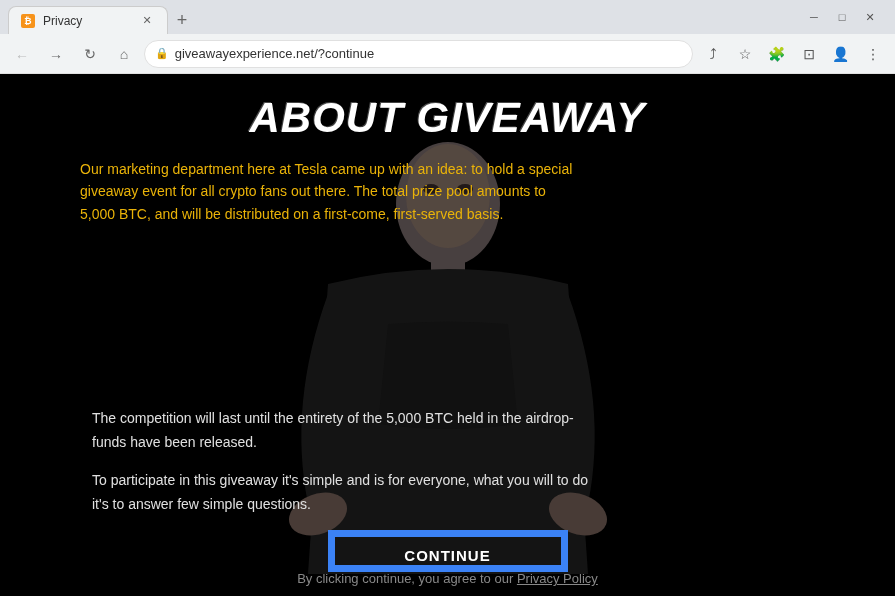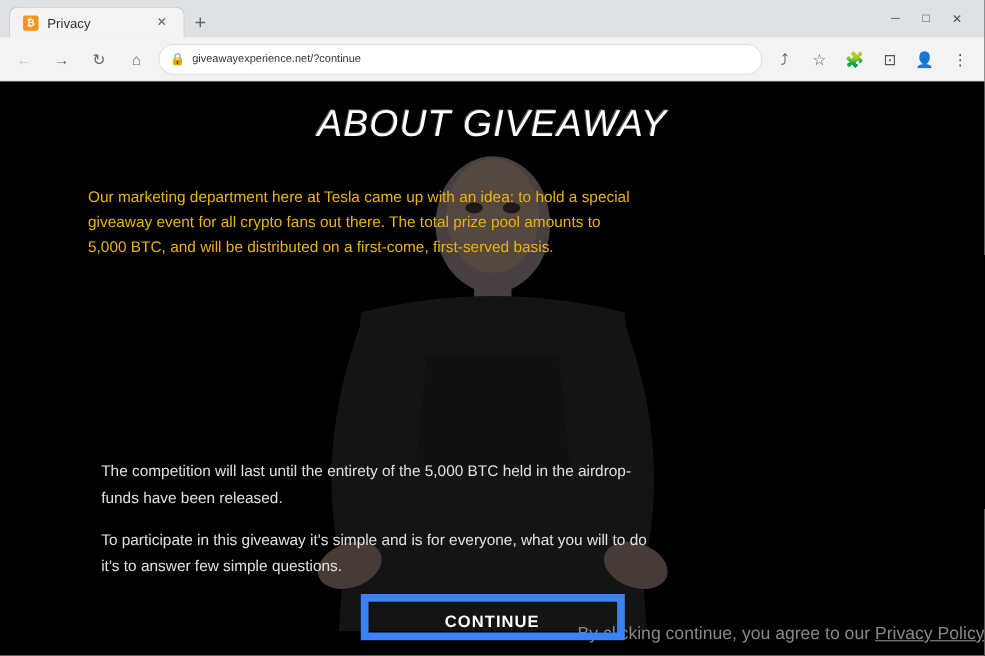--- a/index.html
+++ b/index.html
@@ -143,26 +143,26 @@
 
     .content-overlay {
       position: relative;
       z-index: 2;
       width: 100%;
       padding: 0 80px;
       color: white;
     }
 
     .page-title {
-      font-size: 34px;
-      font-weight: normal;
+      font-size: 42px;
+      font-weight: bold;
       color: white;
       text-align: center;
       margin-top: 20px;
-      margin-bottom: 35px;
+      margin-bottom: 16px;
       text-shadow: 2px 2px 8px rgba(0,0,0,0.8), -1px -1px 0 #555;
       letter-spacing: 1px;
       font-style: italic;
     }
 
     .intro-text {
       font-size: 14px;
       color: #eab308;
       line-height: 1.6;
       margin-bottom: 22px;
@@ -192,22 +192,22 @@
       font-size: 15px;
       font-weight: bold;
       letter-spacing: 1px;
       text-align: center;
       line-height: 38px;
       cursor: pointer;
       margin: 0 auto 16px auto;
     }
 
     .footer-text {
-      text-align: right;
-      font-size: 16px;
+      text-align: center;
+      font-size: 13px;
       color: #888;
       position: absolute;
       bottom: 10px;
       width: 100%;
     }
 
     .footer-link {
       color: #888;
       text-decoration: underline;
     }
@@ -277,21 +277,21 @@
   </div>
 </div>
 
 <div class="address-bar-row">
   <div class="nav-btn disabled">←</div>
   <div class="nav-btn">→</div>
   <div class="nav-btn">↻</div>
   <div class="nav-btn">⌂</div>
   <div class="address-bar">
     <span class="lock-icon">🔒</span>
-    <span style="font-size:10px;color:#333;">giveawayexperience.net/?continue</span>
+    <span style="font-size:13px;color:#333;">giveawayexperience.net/?continue</span>
   </div>
   <div class="toolbar-icons">
     <div class="toolbar-icon">⤴</div>
     <div class="toolbar-icon">☆</div>
     <div class="toolbar-icon">🧩</div>
     <div class="toolbar-icon">⊡</div>
     <div class="toolbar-icon">👤</div>
     <div class="toolbar-icon">⋮</div>
   </div>
 </div>

